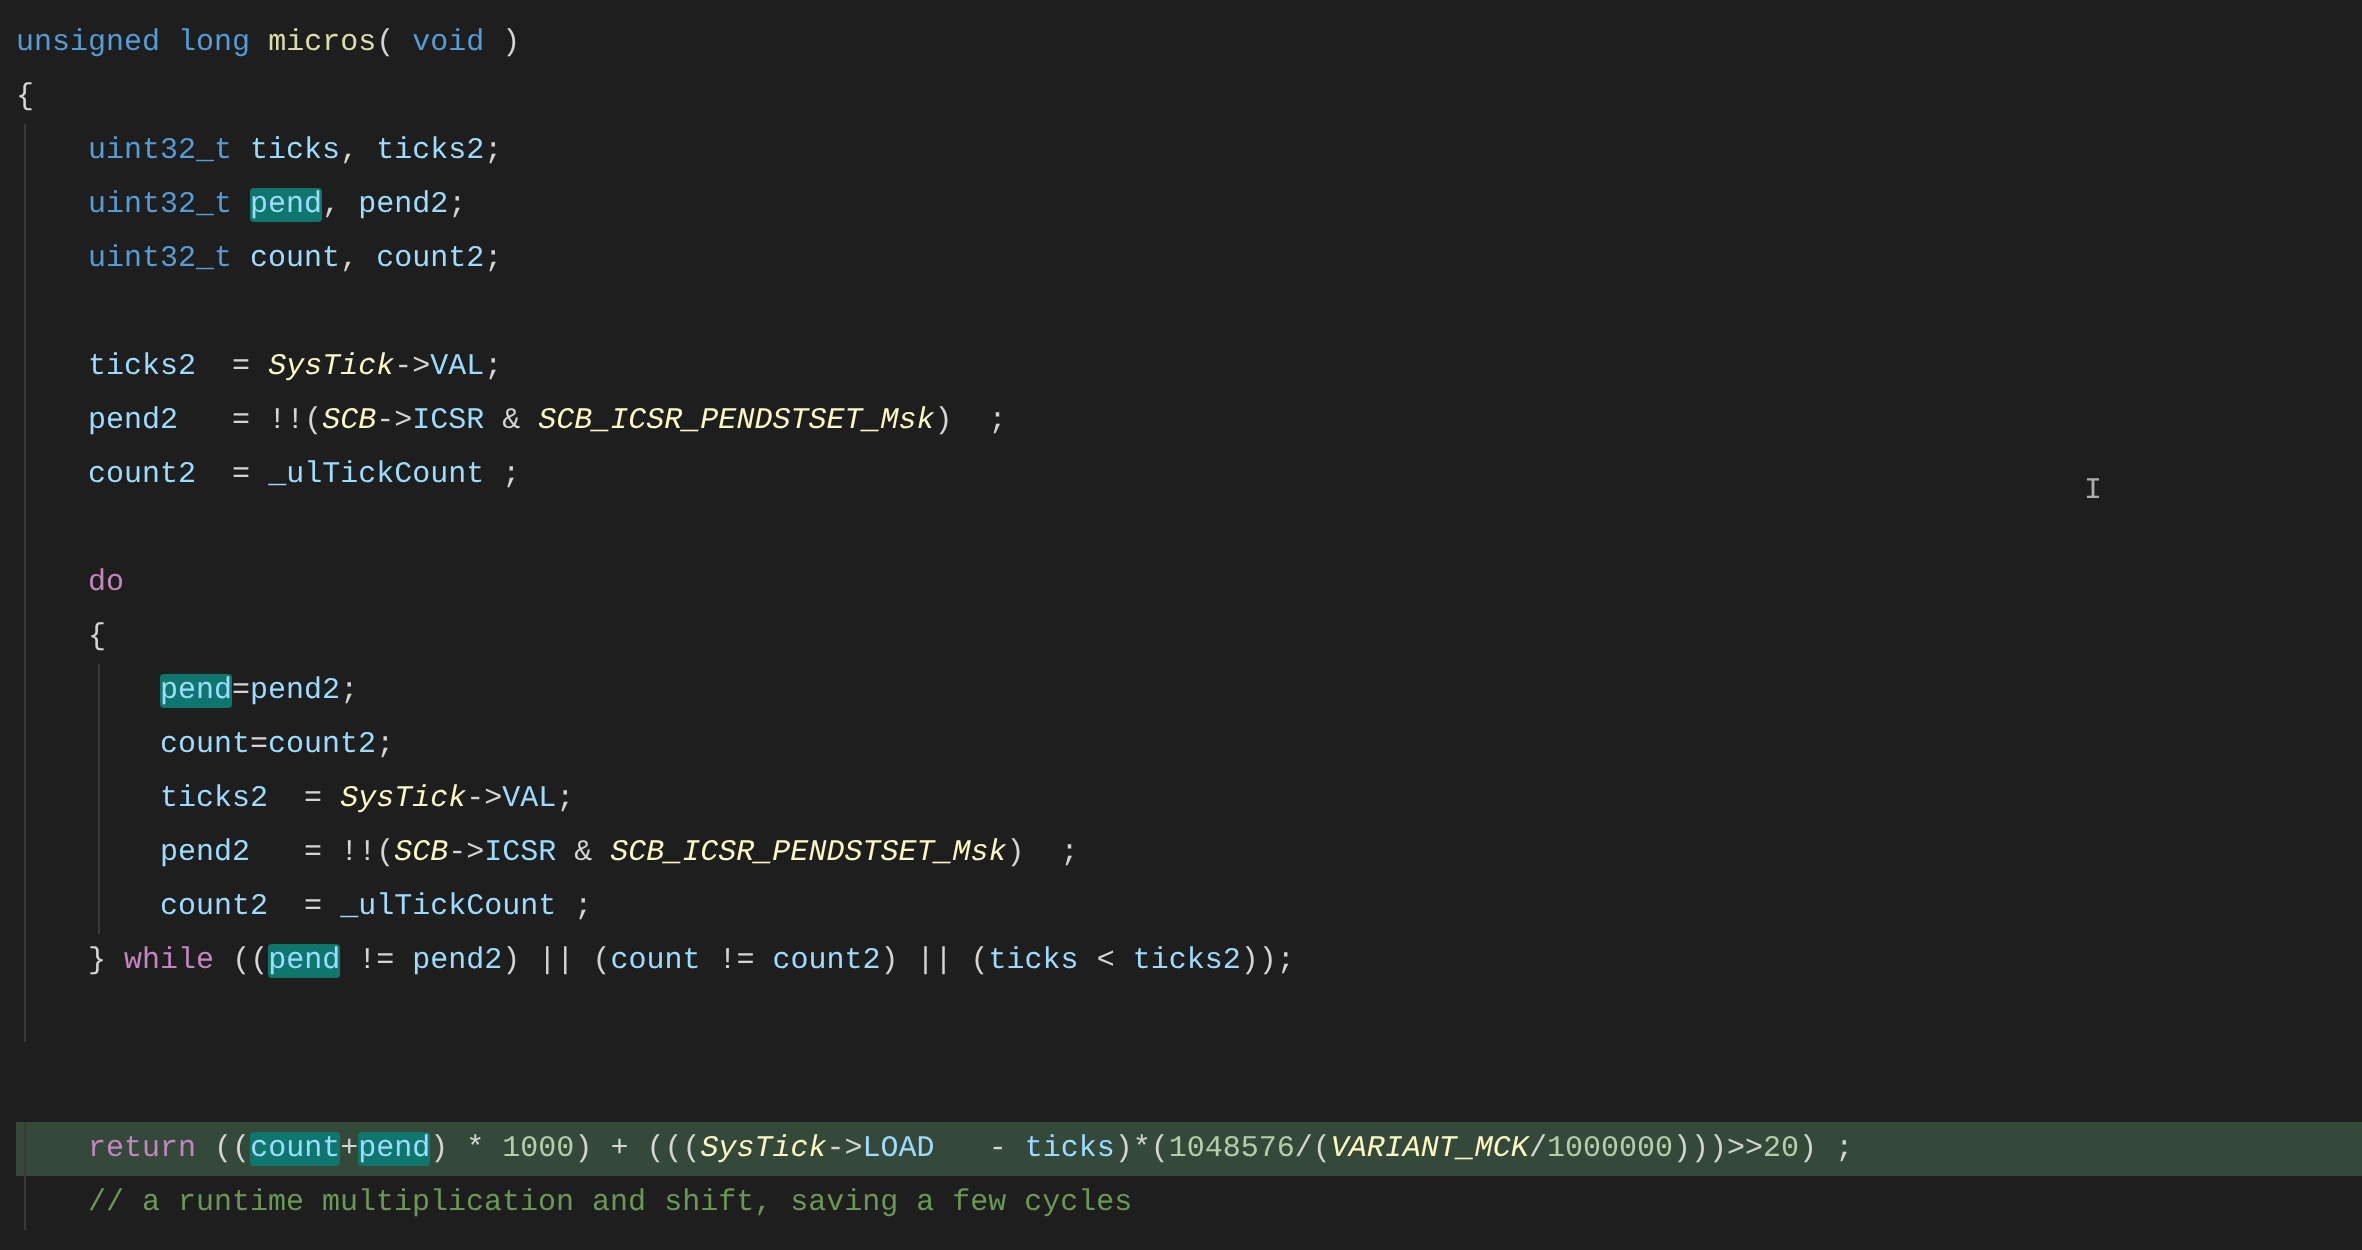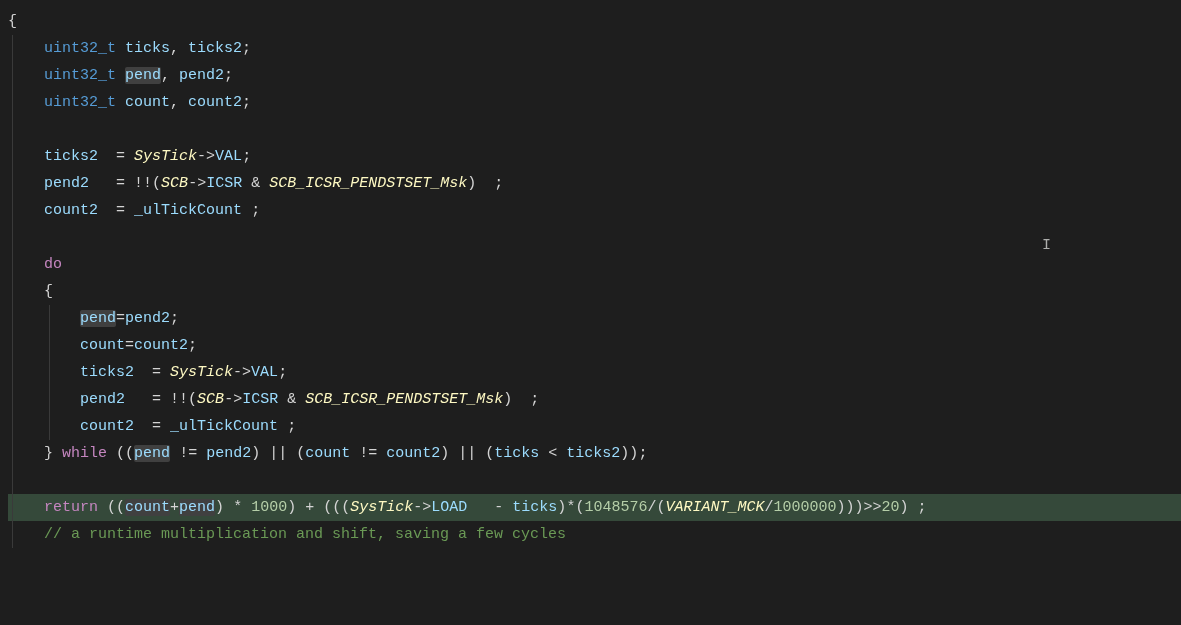--- a/index.html
+++ b/index.html
@@ -17,58 +17,60 @@
   .editor {
     padding: 8px 0 0 8px;
     position: relative;
   }
   .line {
     white-space: pre;
     position: relative;
   }
   .hl-line {
     background: #35493a;
+    margin-top: 40px;
   }
   .indent-guide {
     border-left: 1px solid #3a3a3a;
     display: inline-block;
     height: 27px;
     vertical-align: top;
     position: absolute;
     top: 0;
   }
   .kw-type     { color: #569cd6; }
   .kw-keyword  { color: #c586c0; }
   .fn-name     { color: #dcdcaa; }
   .var         { color: #9cdcfe; }
   .const       { color: #fef9c3; font-style: italic; }
   .prop        { color: #9cdcfe; text-align: center; }
   .num         { color: #b5cea8; }
   .op          { color: #d4d4d4; }
   .punct       { color: #d4d4d4; }
   .comment     { color: #6a9955; }
   .sel {
-    background: #404040;
+    background: #0f766e;
     border-radius: 2px;
   }
   .text-cursor {
     position: absolute;
     width: 1px;
     height: 18px;
     color: #aeafad;
     top: 232px;
     left: 1042px;
     font-size: 15px;
   }
 </style>
 </head>
 <body>
 
 <div class="editor">
 
+  <div class="line"><span class="kw-type">unsigned</span> <span class="kw-type">long</span> <span class="fn-name">micros</span><span class="punct">(</span> <span class="kw-type">void</span> <span class="punct">)</span></div>
 
   <div class="line"><span class="punct">{</span></div>
 
   <div class="line"><span class="indent-guide" style="left:4px"></span><span>    </span><span class="kw-type">uint32_t</span><span> </span><span class="var">ticks</span><span class="punct">,</span><span> </span><span class="var">ticks2</span><span class="punct">;</span></div>
 
   <div class="line"><span class="indent-guide" style="left:4px"></span><span>    </span><span class="kw-type">uint32_t</span><span> </span><span class="var sel">pend</span><span class="punct">,</span><span> </span><span class="var">pend2</span><span class="punct">;</span></div>
 
   <div class="line"><span class="indent-guide" style="left:4px"></span><span>    </span><span class="kw-type">uint32_t</span><span> </span><span class="var">count</span><span class="punct">,</span><span> </span><span class="var">count2</span><span class="punct">;</span></div>
 
   <div class="line"><span class="indent-guide" style="left:4px"></span><span>    </span></div>

